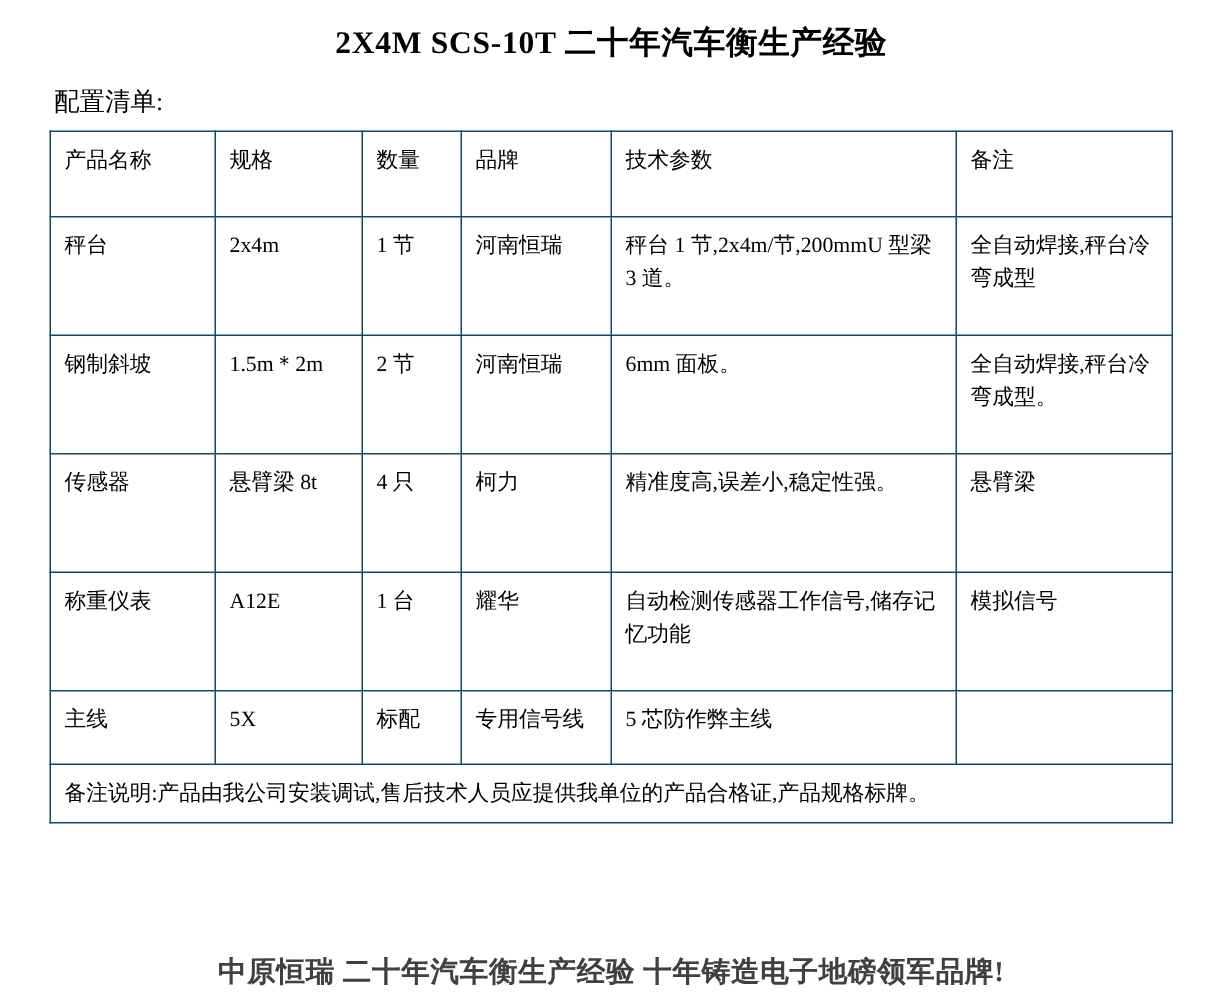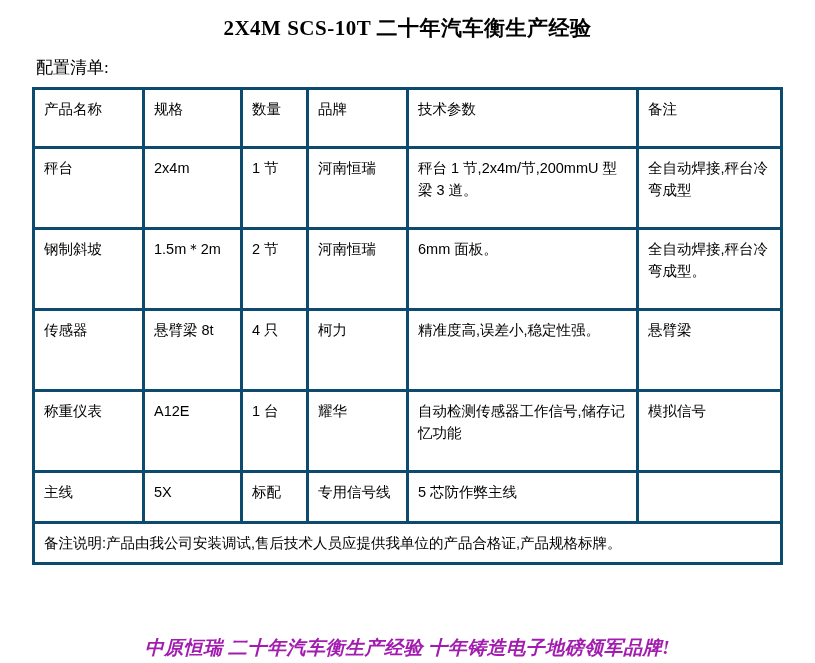--- a/index.html
+++ b/index.html
@@ -36,26 +36,26 @@
     margin: 14px 0 8px 36px;
     font-family: "Liberation Serif", "DejaVu Serif", serif;
   }
   table.spec {
     border-collapse: collapse;
     width: 748px;
     margin: 0 auto;
     table-layout: fixed;
   }
   table.spec td {
-    border: 3px solid #0c4a6e;
+    border: 1px solid #0c4a6e;
     padding: 8px 7px 8px 9px;
     font-size: 14.5px;
     vertical-align: top;
     line-height: 1.55;
-    font-family: Liberation Sans, sans-serif;
+    font-family: Liberation Serif, serif;
   }
   .col0 { width: 110px; }
   .col1 { width: 98px; }
   .col2 { width: 66px; }
   .col3 { width: 100px; }
   .col4 { width: 230px; }
   .col5 { width: 144px; }
   .r-head td { height: 40px; }
   .r-tall td { height: 62px; }
   .r-short td { height: 32px; }
@@ -150,15 +150,15 @@
         <td>5 芯防作弊主线</td>
         <td></td>
       </tr>
 
       <tr class="note-row">
         <td colspan="6">备注说明:产品由我公司安装调试,售后技术人员应提供我单位的产品合格证,产品规格标牌。</td>
       </tr>
     </tbody>
   </table>
 
-  <div class="footer" style="color: #a21caf; font-style: italic;">中原恒瑞 二十年汽车衡生产经验 十年铸造电子地磅领军品牌!</div>
+  <div class="footer" style="color: #404040;">中原恒瑞 二十年汽车衡生产经验 十年铸造电子地磅领军品牌!</div>
 
 </div>
 
 </body></html>

